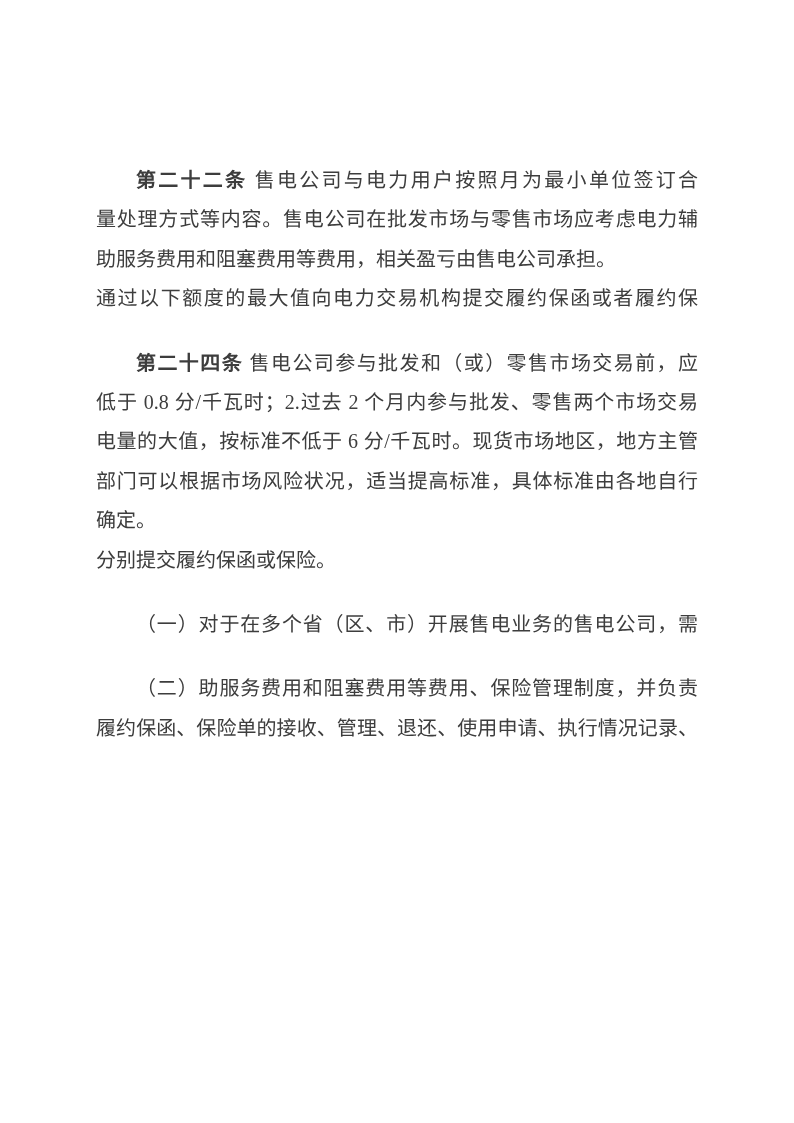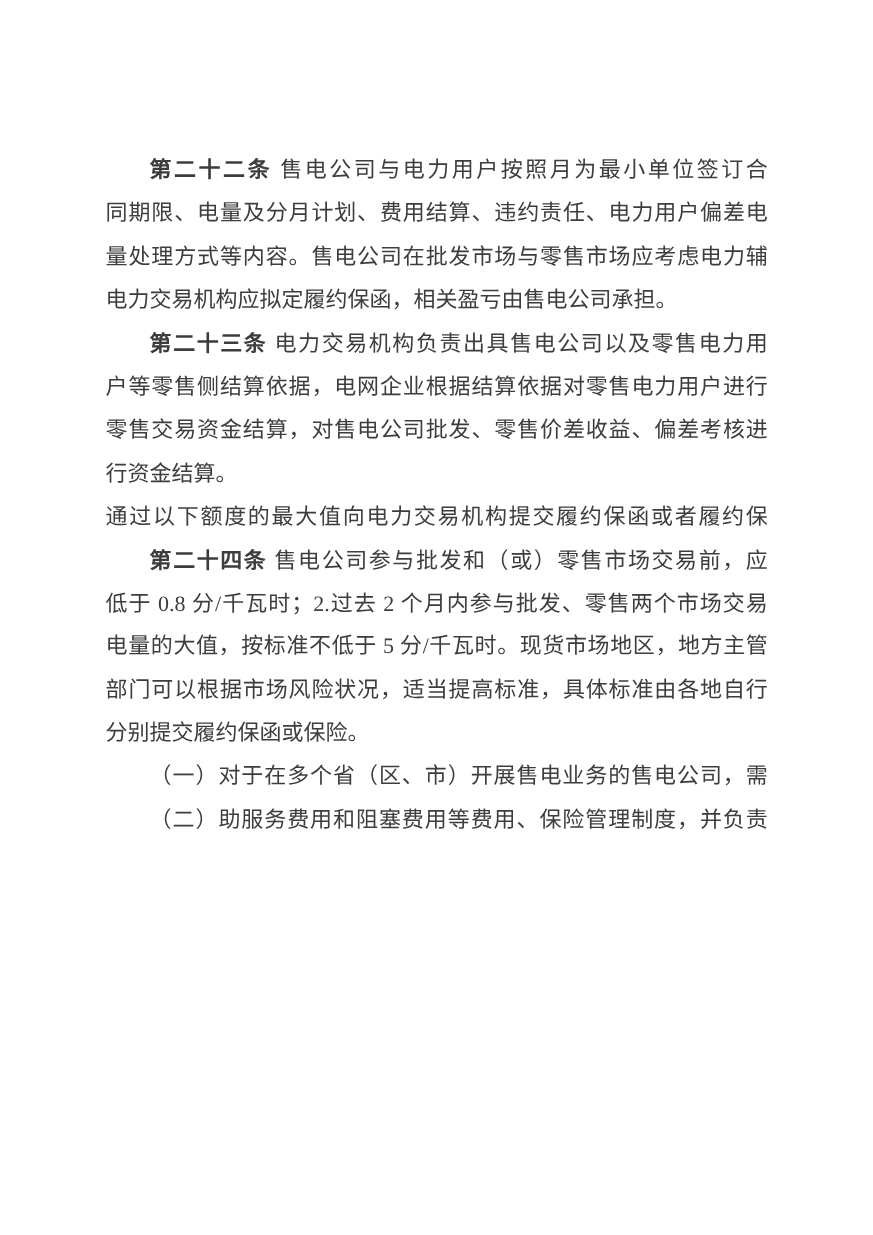--- a/index.html
+++ b/index.html
@@ -32,49 +32,45 @@
     line-height: 39.4px;
     text-align: justify;
     text-align-last: justify;
     overflow: hidden;
   }
   .line.no-justify {
     text-align-last: left;
   }
   .line.indent {
     text-indent: 2em;
+    margin-top: 25px;
   }
   .seg { font-weight: normal; }
   .seg.bold { font-weight: bold; }
 </style>
 </head>
 <body>
 
 <div class="page">
   <div class="text-block">
       <div class="paragraph">
         <div class="line indent"><span class="seg bold">第二十二条</span><span class="seg"> 售电公司与电力用户按照月为最小单位签订合</span></div>
-        <div class="line"><span class="seg">同期限、电量及分月计划、费用结算、违约责任、电力用户偏差电</span></div>
         <div class="line"><span class="seg">量处理方式等内容。售电公司在批发市场与零售市场应考虑电力辅</span></div>
-        <div class="line no-justify"><span class="seg">电力交易机构应拟定履约保函，相关盈亏由售电公司承担。</span></div>
-      </div>
-      <div class="paragraph">
-        <div class="line indent"><span class="seg bold">第二十三条</span><span class="seg"> 电力交易机构负责出具售电公司以及零售电力用</span></div>
-        <div class="line"><span class="seg">户等零售侧结算依据，电网企业根据结算依据对零售电力用户进行</span></div>
-        <div class="line"><span class="seg">零售交易资金结算，对售电公司批发、零售价差收益、偏差考核进</span></div>
-        <div class="line no-justify"><span class="seg">行资金结算。</span></div>
+        <div class="line no-justify"><span class="seg">助服务费用和阻塞费用等费用，相关盈亏由售电公司承担。</span></div>
       </div>
       <div class="paragraph">
         <div class="line"><span class="seg">通过以下额度的最大值向电力交易机构提交履约保函或者履约保</span></div>
         <div class="line indent"><span class="seg bold">第二十四条</span><span class="seg"> 售电公司参与批发和（或）零售市场交易前，应</span></div>
         <div class="line"><span class="seg">低于 0.8 分/千瓦时；2.过去 2 个月内参与批发、零售两个市场交易</span></div>
-        <div class="line"><span class="seg">电量的大值，按标准不低于 5 分/千瓦时。现货市场地区，地方主管</span></div>
+        <div class="line"><span class="seg">电量的大值，按标准不低于 6 分/千瓦时。现货市场地区，地方主管</span></div>
         <div class="line"><span class="seg">部门可以根据市场风险状况，适当提高标准，具体标准由各地自行</span></div>
+        <div class="line no-justify"><span class="seg">确定。</span></div>
       </div>
       <div class="paragraph">
         <div class="line no-justify"><span class="seg">分别提交履约保函或保险。</span></div>
         <div class="line indent"><span class="seg">（一）对于在多个省（区、市）开展售电业务的售电公司，需</span></div>
       </div>
       <div class="paragraph">
         <div class="line indent"><span class="seg">（二）助服务费用和阻塞费用等费用、保险管理制度，并负责</span></div>
+        <div class="line"><span class="seg">履约保函、保险单的接收、管理、退还、使用申请、执行情况记录、</span></div>
       </div>
     </div>
 </div>
 
 </body></html>

